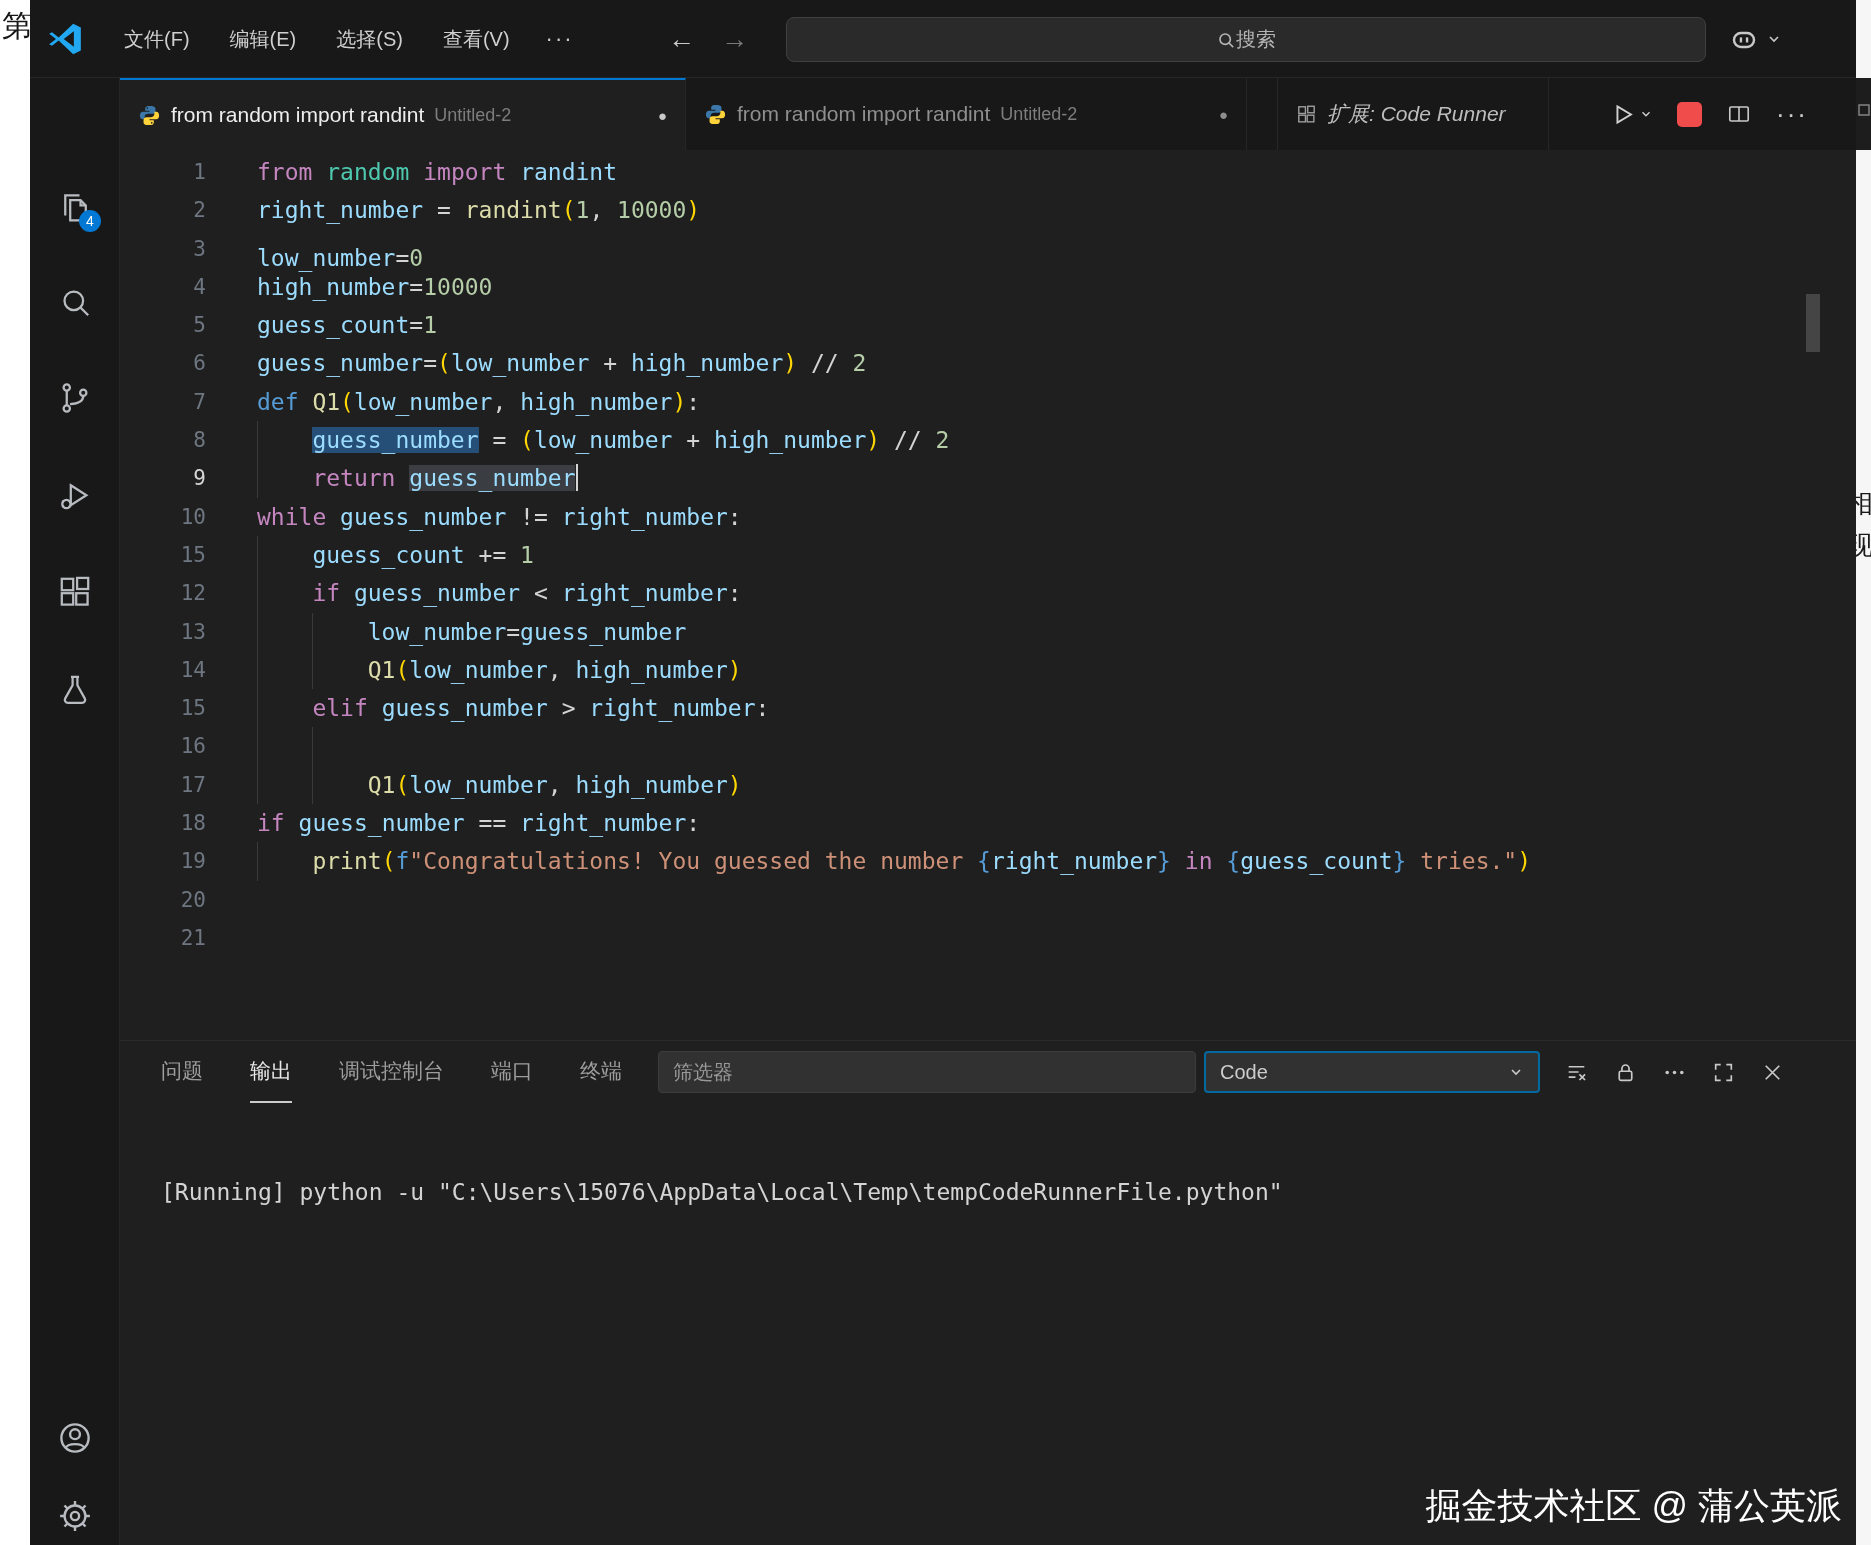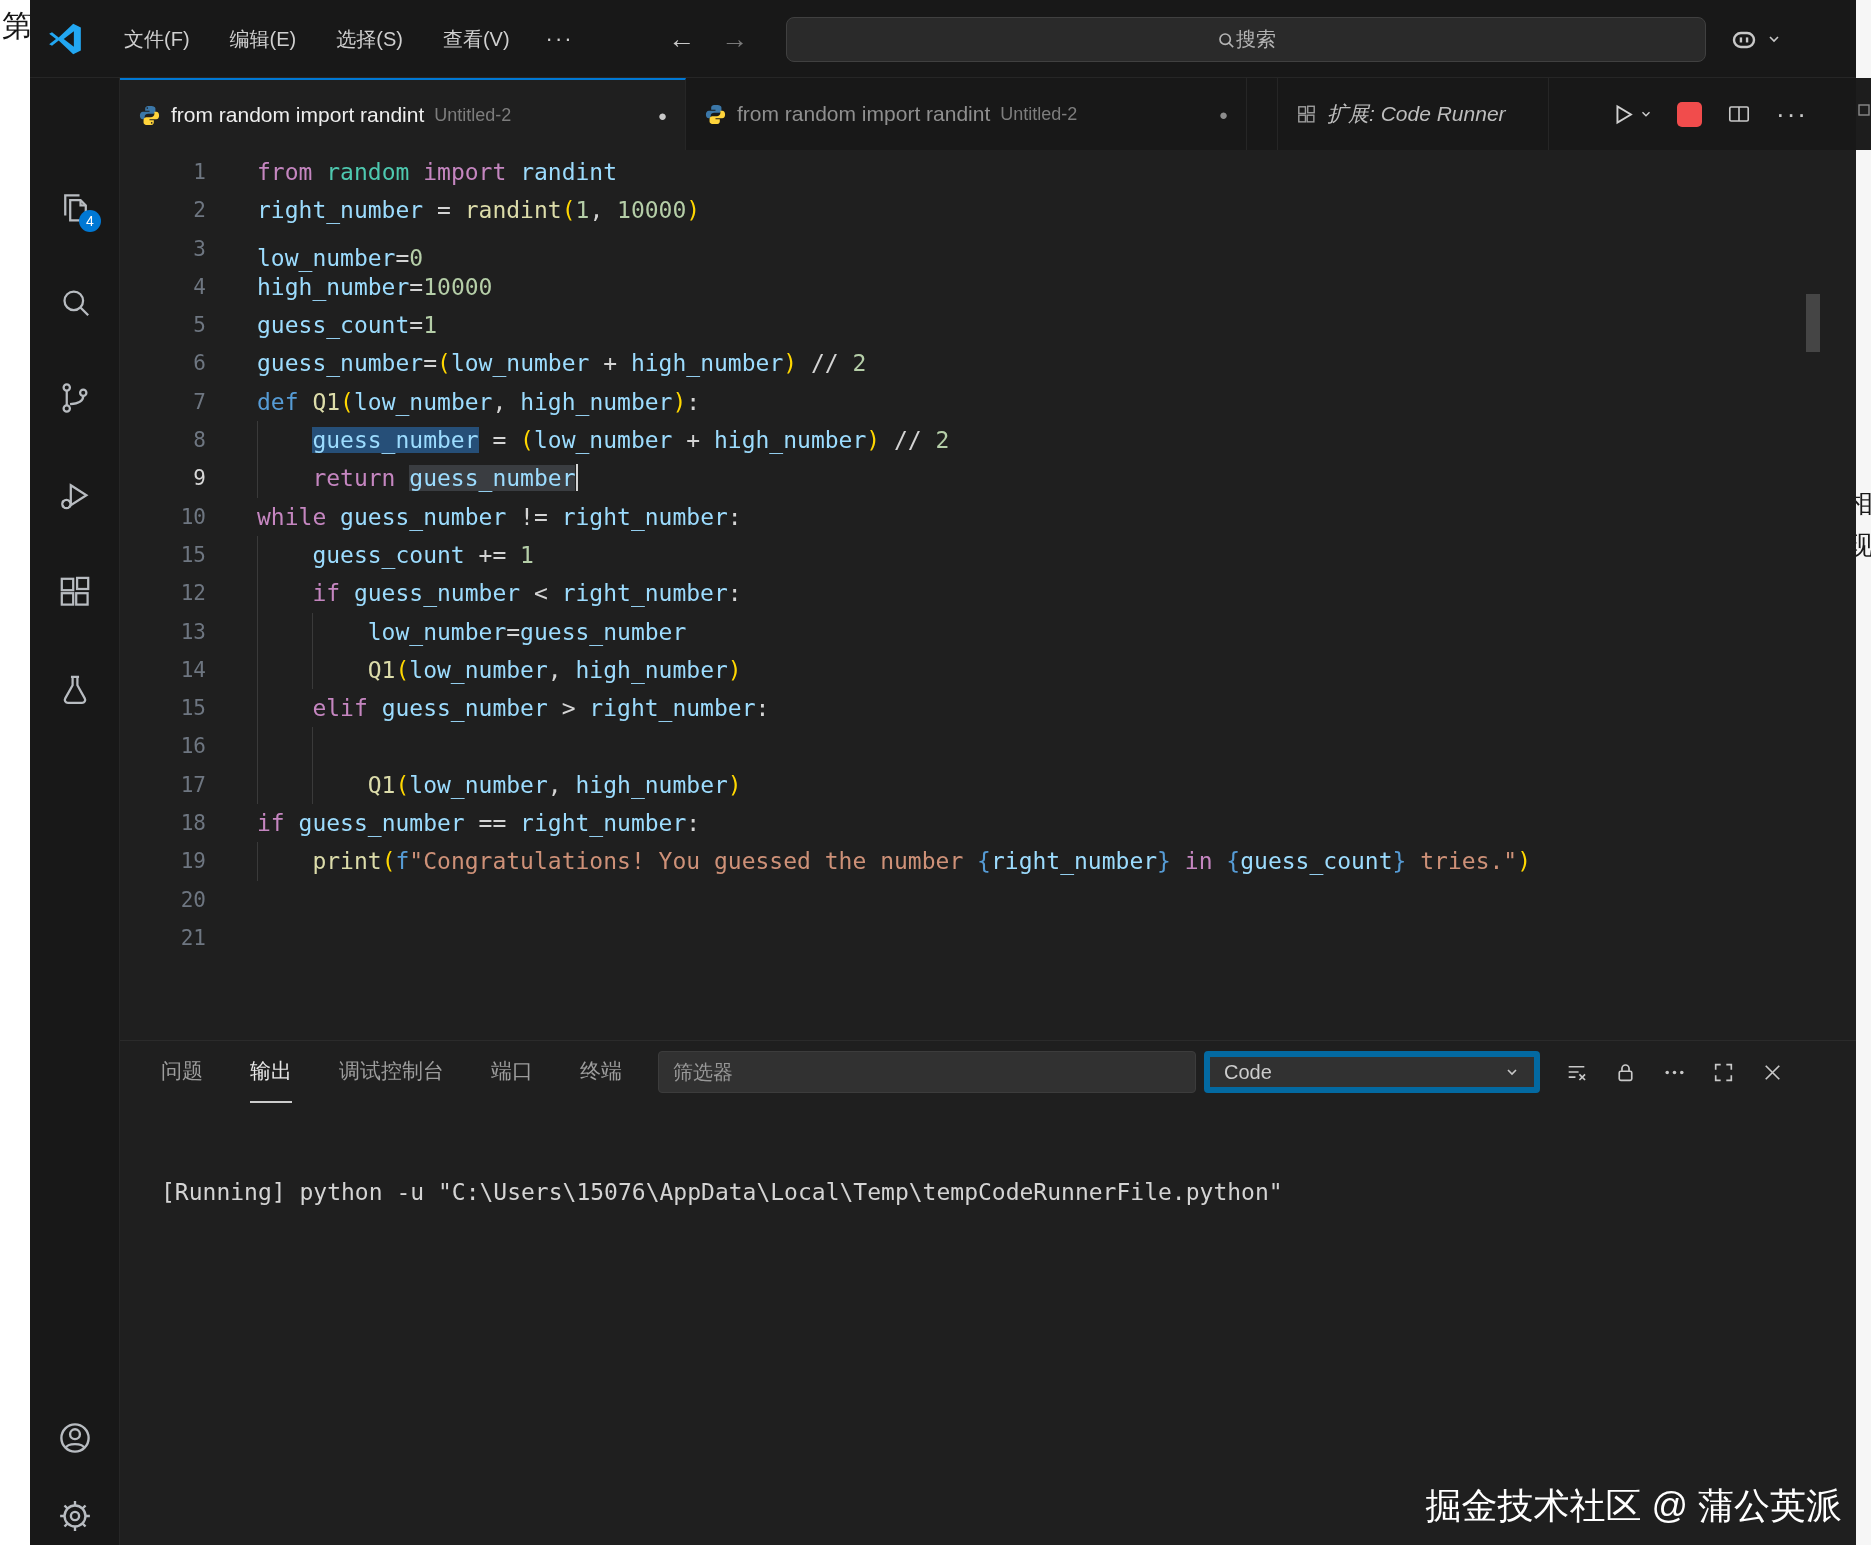--- a/index.html
+++ b/index.html
@@ -82,21 +82,21 @@
 
   
   .panel { position:absolute; left:90px; top:1040px; width:1736px; height:505px; background:#1f1f1f; border-top:1px solid #2b2b2b; }
   .panel-header { height:62px; display:flex; align-items:center; padding-left:41px; }
   .panel-tabs { display:flex; gap:47px; height:100%; }
   .panel-tab { height:100%; display:flex; align-items:center; font-size:21px; color:#9d9d9d; border-bottom:2px solid transparent; white-space:nowrap; }
   .panel-tab.active { color:#e9e9e9; border-bottom-color:#cccccc; }
   .panel-filter { margin-left:36px; width:538px; height:42px; background:#313131; border:1px solid #3c3c3c; border-radius:4px;
                   color:#cccccc; font-size:20px; padding:0 14px; outline:none; font-family:"Liberation Sans","DejaVu Sans",sans-serif; }
   .panel-filter::placeholder { color:#989898; }
-  .panel-channel { margin-left:8px; width:336px; height:42px; background:#313131; border:6px solid #0369a1; border-radius:4px;
+  .panel-channel { margin-left:8px; width:336px; height:42px; background:#313131; border:2px solid #0369a1; border-radius:4px;
                    display:flex; align-items:center; justify-content:space-between; padding:0 14px; }
   .panel-channel span { font-size:20px; color:#cccccc; }
   .panel-icons { margin-left:24px; display:flex; align-items:center; gap:24px; }
   .panel-output { padding-left:41px; margin-top:24px; font-family:"DejaVu Sans Mono","Liberation Mono",monospace;
                   font-size:23px; color:#d4d4d4; white-space:pre; }
 
   .watermark { position:absolute; right:14px; bottom:14px; font-size:36px; color:#ffffff; }
 
   svg.icon { display:block; }
 </style>

